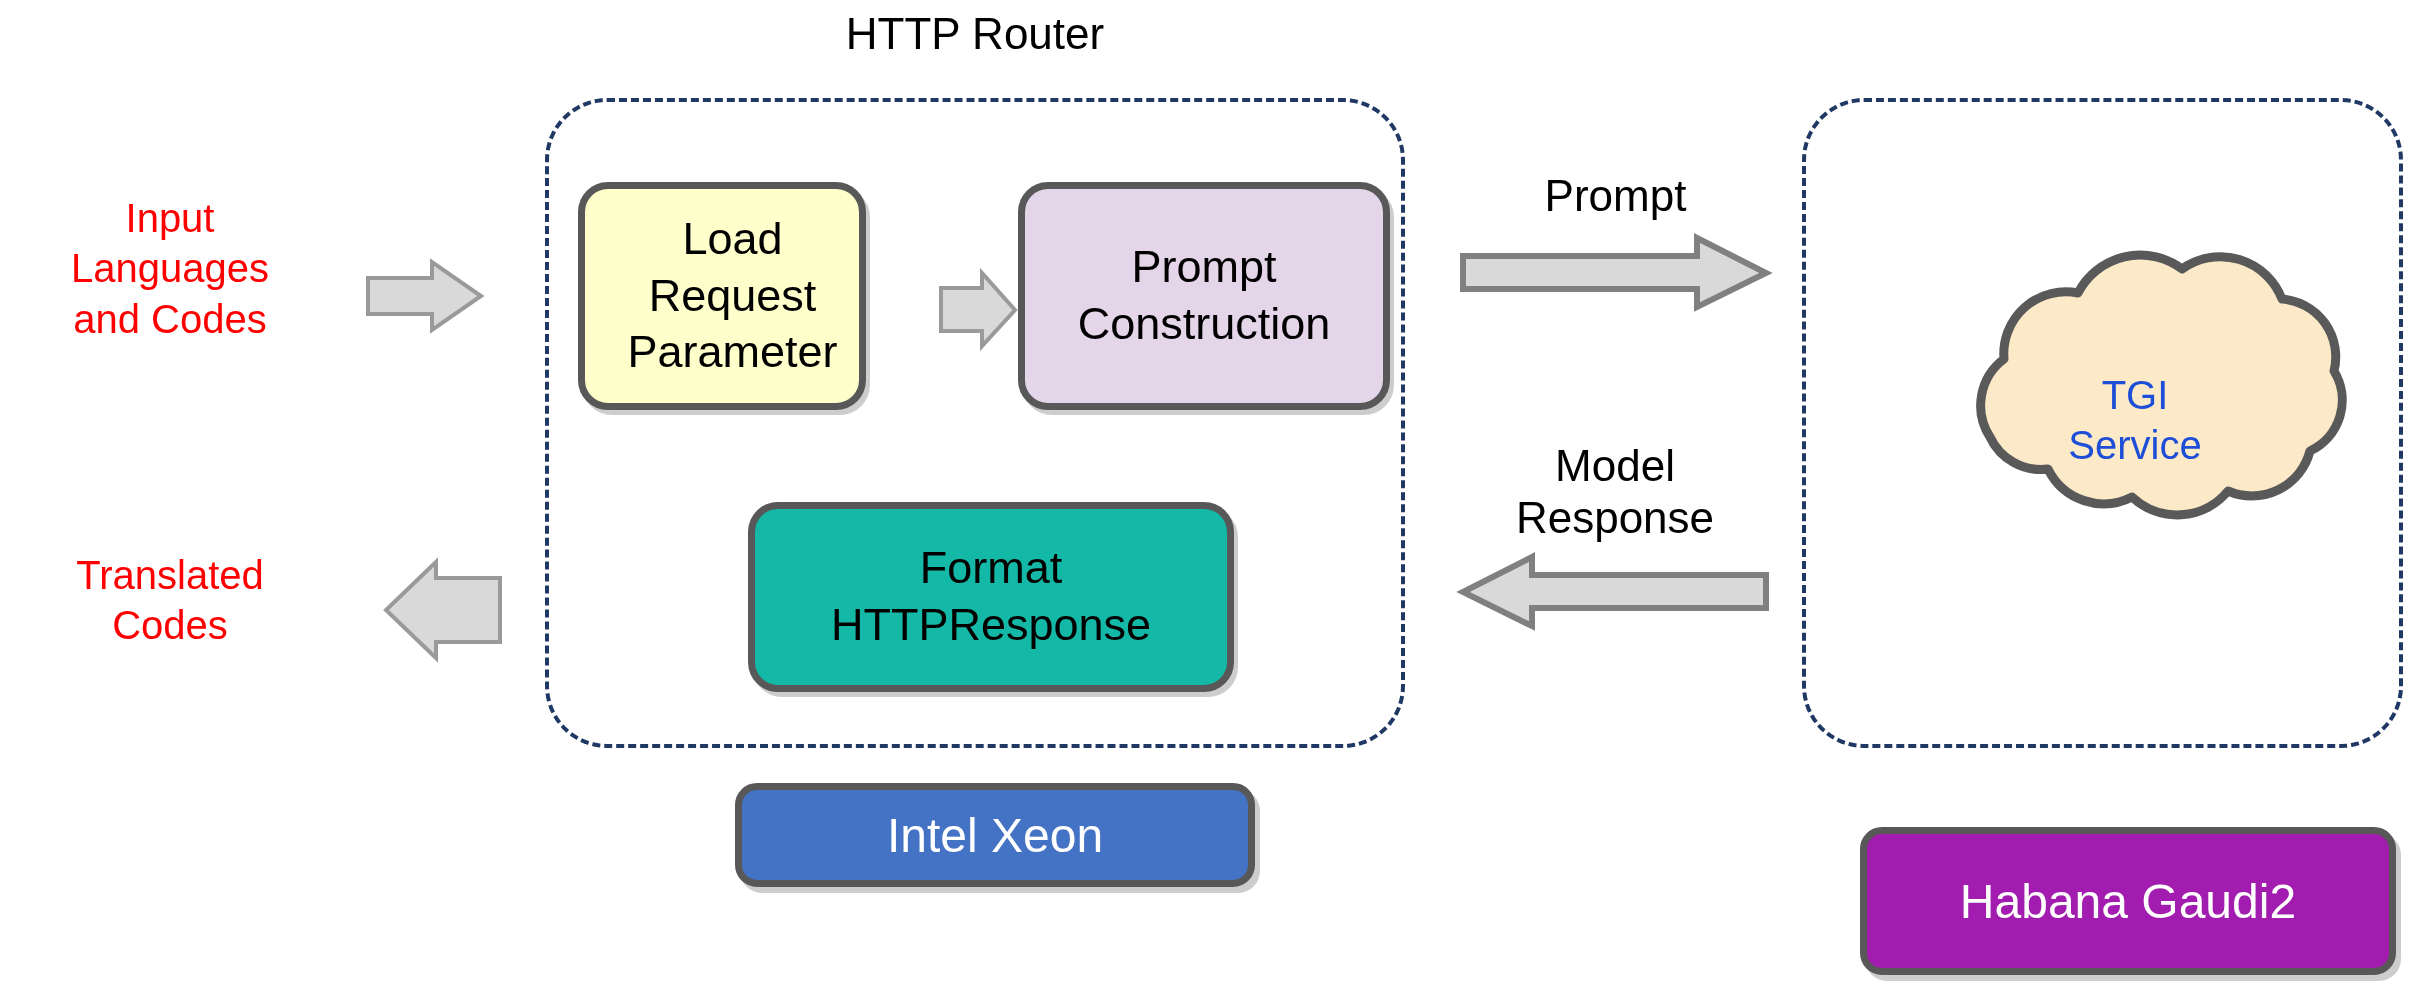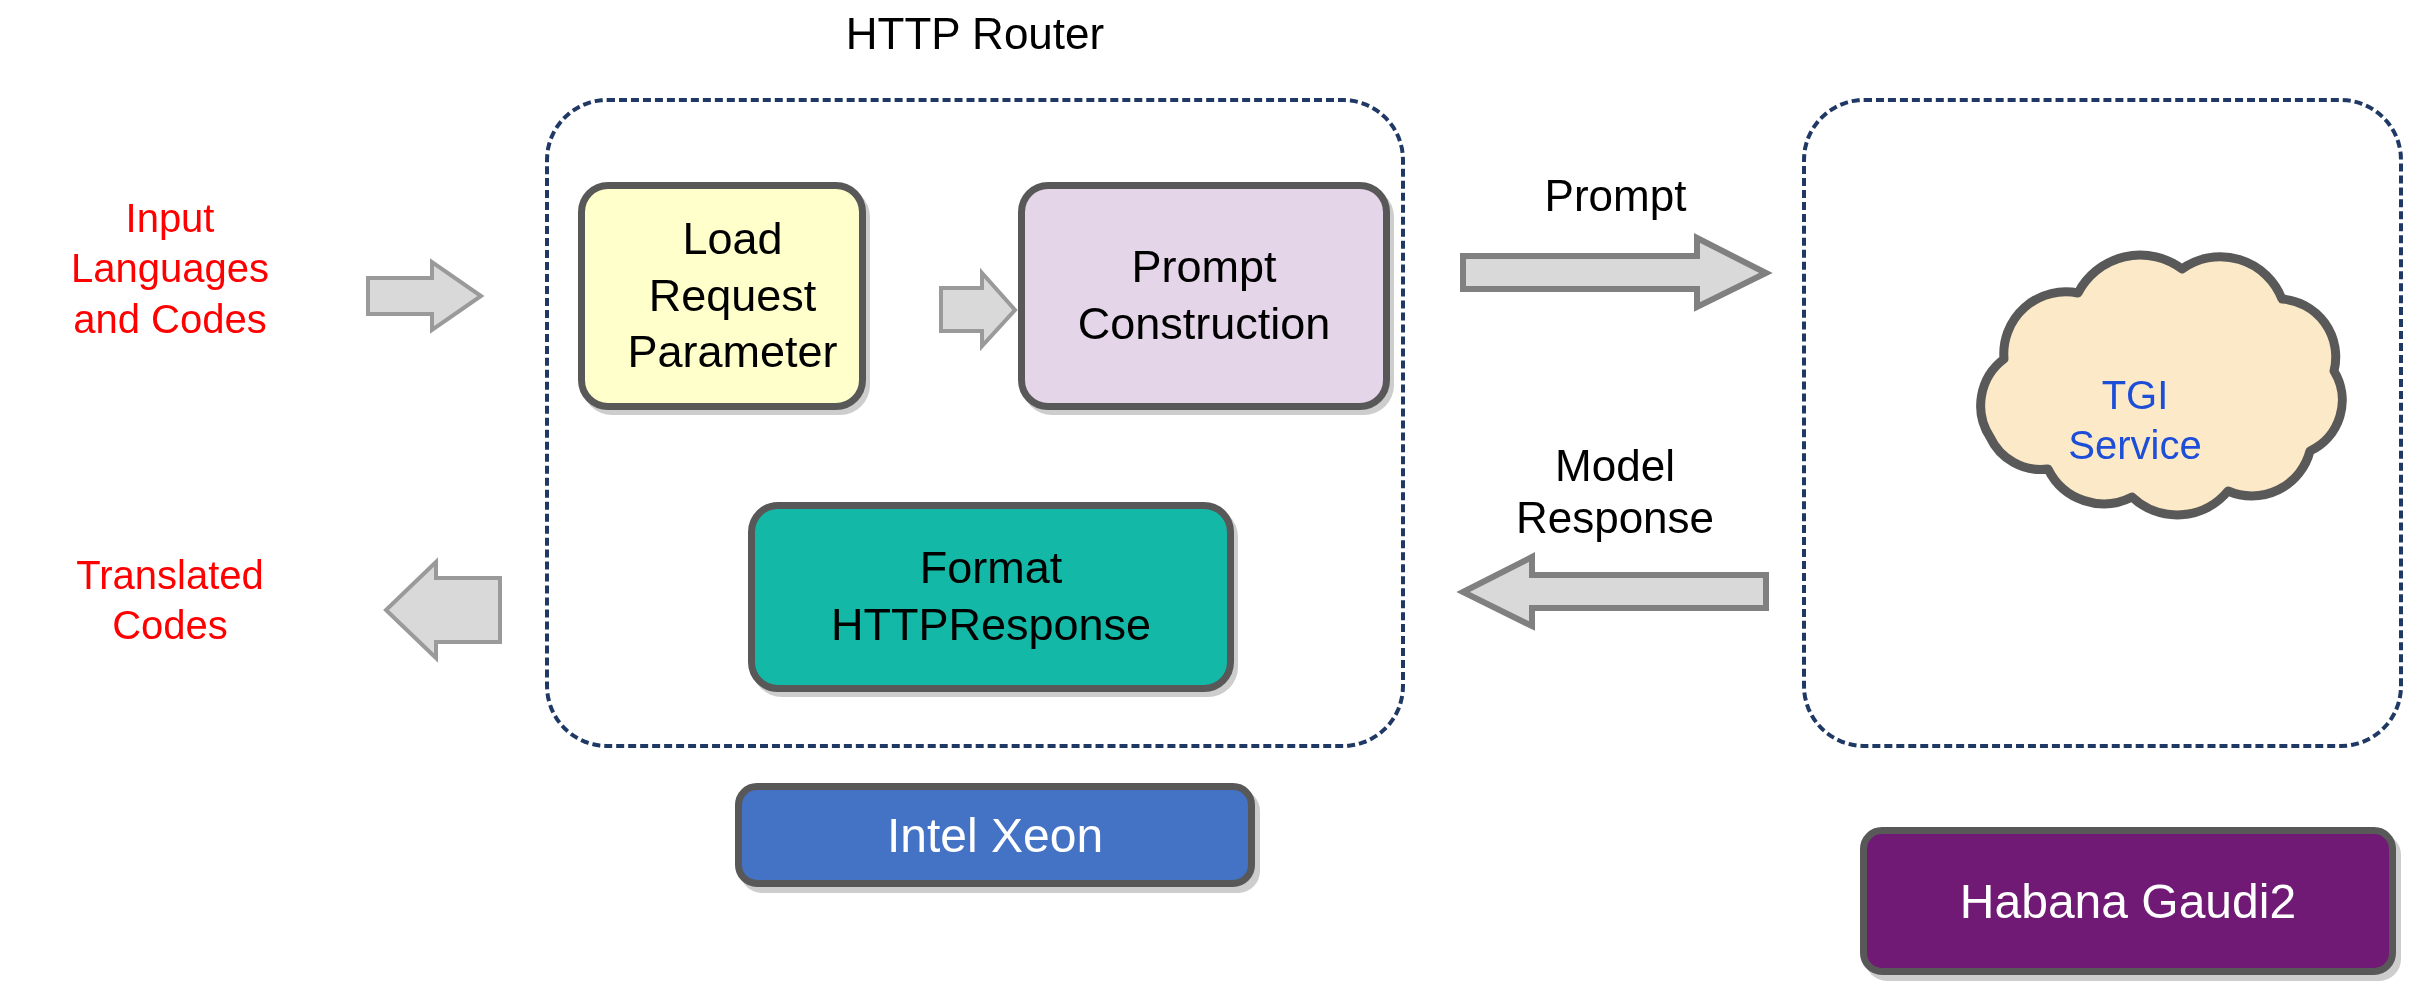--- a/index.html
+++ b/index.html
@@ -202,17 +202,17 @@
 
   <div class="flow-label" style="left:1445px; top:440px; width:340px;text-align:center;">
     <div>Model</div>
     <div>Response</div>
   </div>
 
   <div class="hw-box" style="left:735px; top:783px; width:520px; height:104px; background:#4472c4;">
     <span>Intel Xeon</span>
   </div>
 
-  <div class="hw-box" style="left:1860px; top:827px; width:536px; height:148px; background:#701a75;">
+  <div class="hw-box" style="left:1860px; top:827px; width:536px; height:148px; background:#a21caf;">
     <span>Habana Gaudi2</span>
   </div>
 
 </div>
 
 </body></html>

